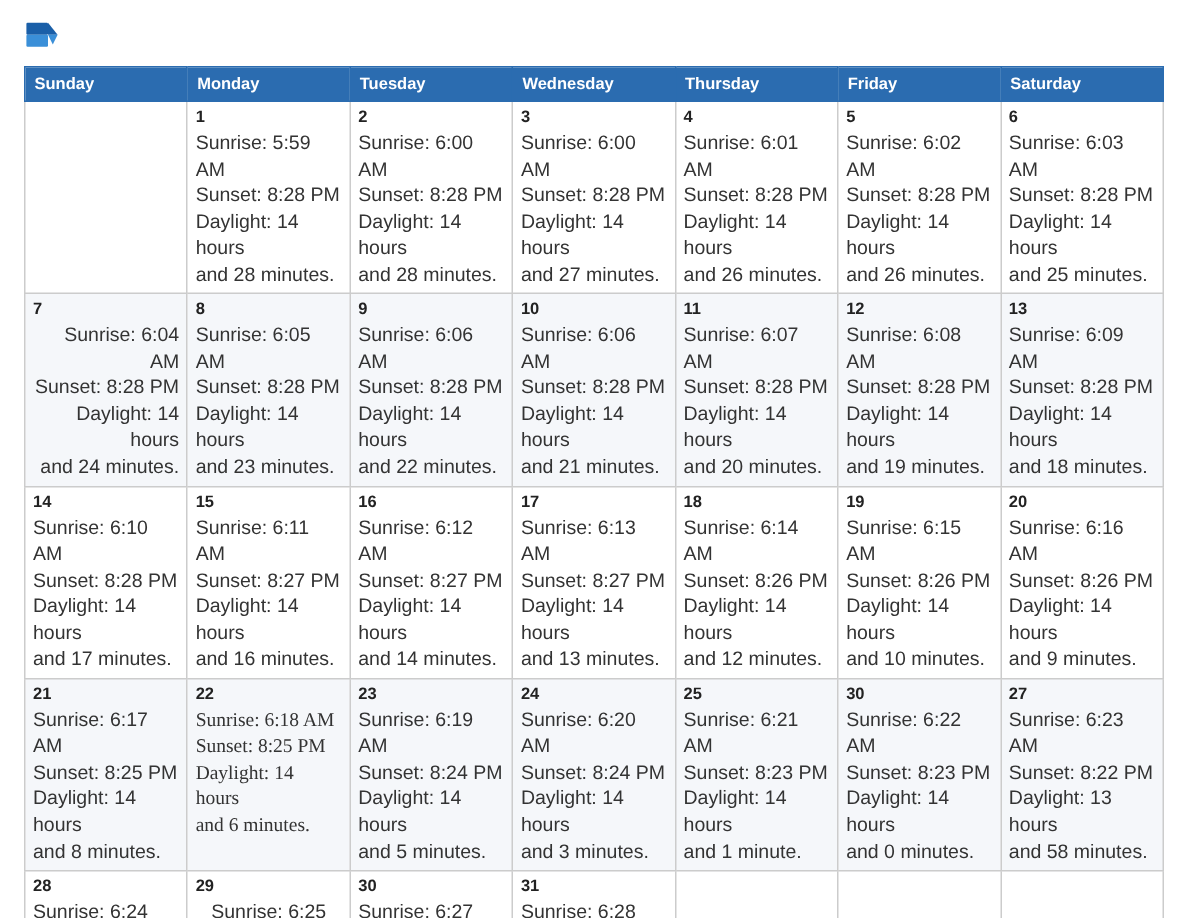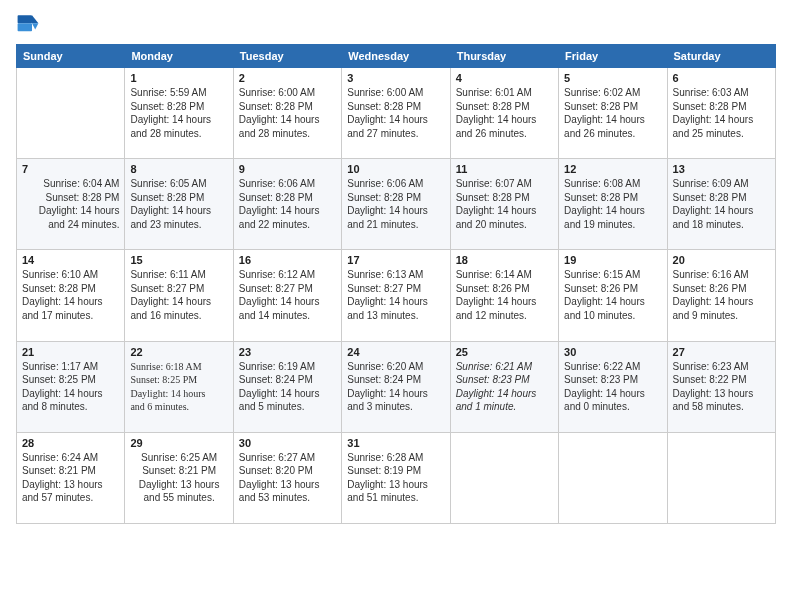--- a/index.html
+++ b/index.html
@@ -74,21 +74,21 @@
       height: 82px;
     }
     .day-num {
       font-weight: bold;
       font-size: 11px;
       color: #222;
       margin-bottom: 2px;
     }
     .day-info {
       color: #333;
-      font-size: 10px;
+      font-size: 13px;
       line-height: 1.35;
     }
     .empty-cell {
       background: #fafafa;
     }
     tr:nth-child(odd) td { background: #fff; }
     tr:nth-child(even) td { background: #f5f7fa; }
     
     thead tr th { background: #2b6cb0 !important; }
   </style>
@@ -270,21 +270,21 @@
             <div class="day-num">20</div>
             <div class="day-info" style="white-space: pre-line;">Sunrise: 6:16 AM
 Sunset: 8:26 PM
 Daylight: 14 hours
 and 9 minutes.</div>
           </td>
         </tr>
         <tr>
           <td>
             <div class="day-num">21</div>
-            <div class="day-info" style="white-space: pre-line;">Sunrise: 1:17 AM
+            <div class="day-info" style="white-space: pre-line;">Sunrise: 6:17 AM
 Sunset: 8:25 PM
 Daylight: 14 hours
 and 8 minutes.</div>
           </td>
           <td>
             <div class="day-num">22</div>
             <div class="day-info" style="white-space: pre-line; font-family: Liberation Serif, serif;">Sunrise: 6:18 AM
 Sunset: 8:25 PM
 Daylight: 14 hours
 and 6 minutes.</div>
@@ -298,21 +298,21 @@
           </td>
           <td>
             <div class="day-num">24</div>
             <div class="day-info" style="white-space: pre-line;">Sunrise: 6:20 AM
 Sunset: 8:24 PM
 Daylight: 14 hours
 and 3 minutes.</div>
           </td>
           <td>
             <div class="day-num">25</div>
-            <div class="day-info" style="white-space: pre-line; font-style: italic;">Sunrise: 6:21 AM
+            <div class="day-info" style="white-space: pre-line;">Sunrise: 6:21 AM
 Sunset: 8:23 PM
 Daylight: 14 hours
 and 1 minute.</div>
           </td>
           <td>
             <div class="day-num">30</div>
             <div class="day-info" style="white-space: pre-line;">Sunrise: 6:22 AM
 Sunset: 8:23 PM
 Daylight: 14 hours
 and 0 minutes.</div>

